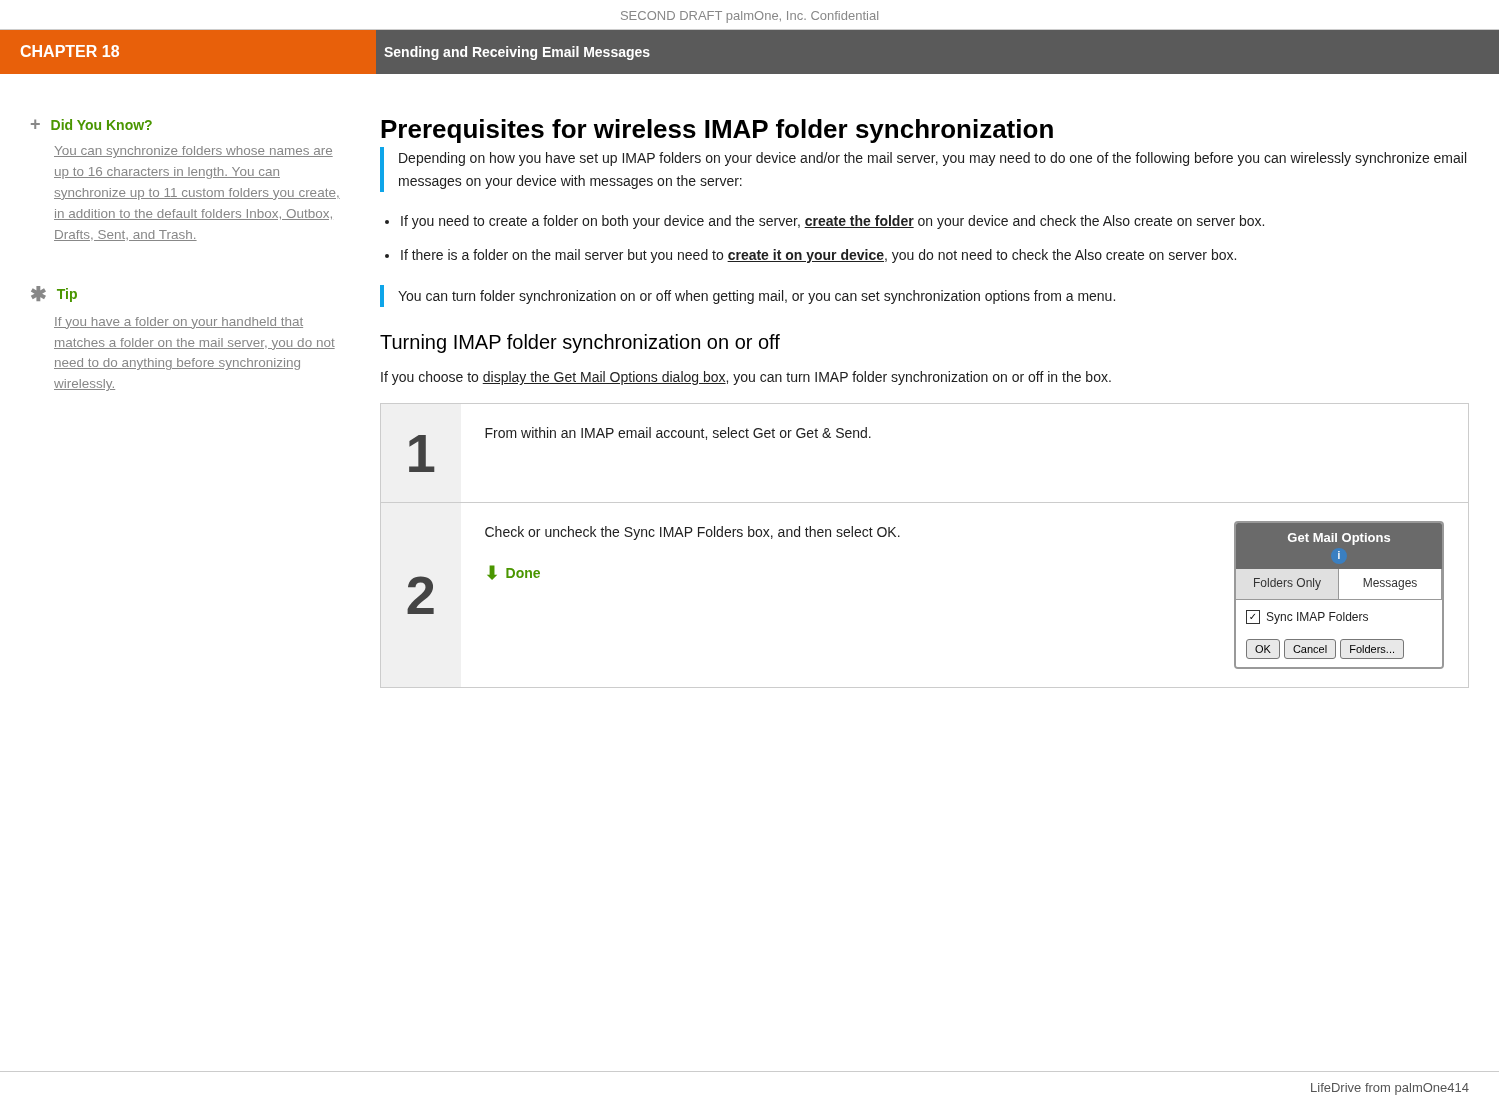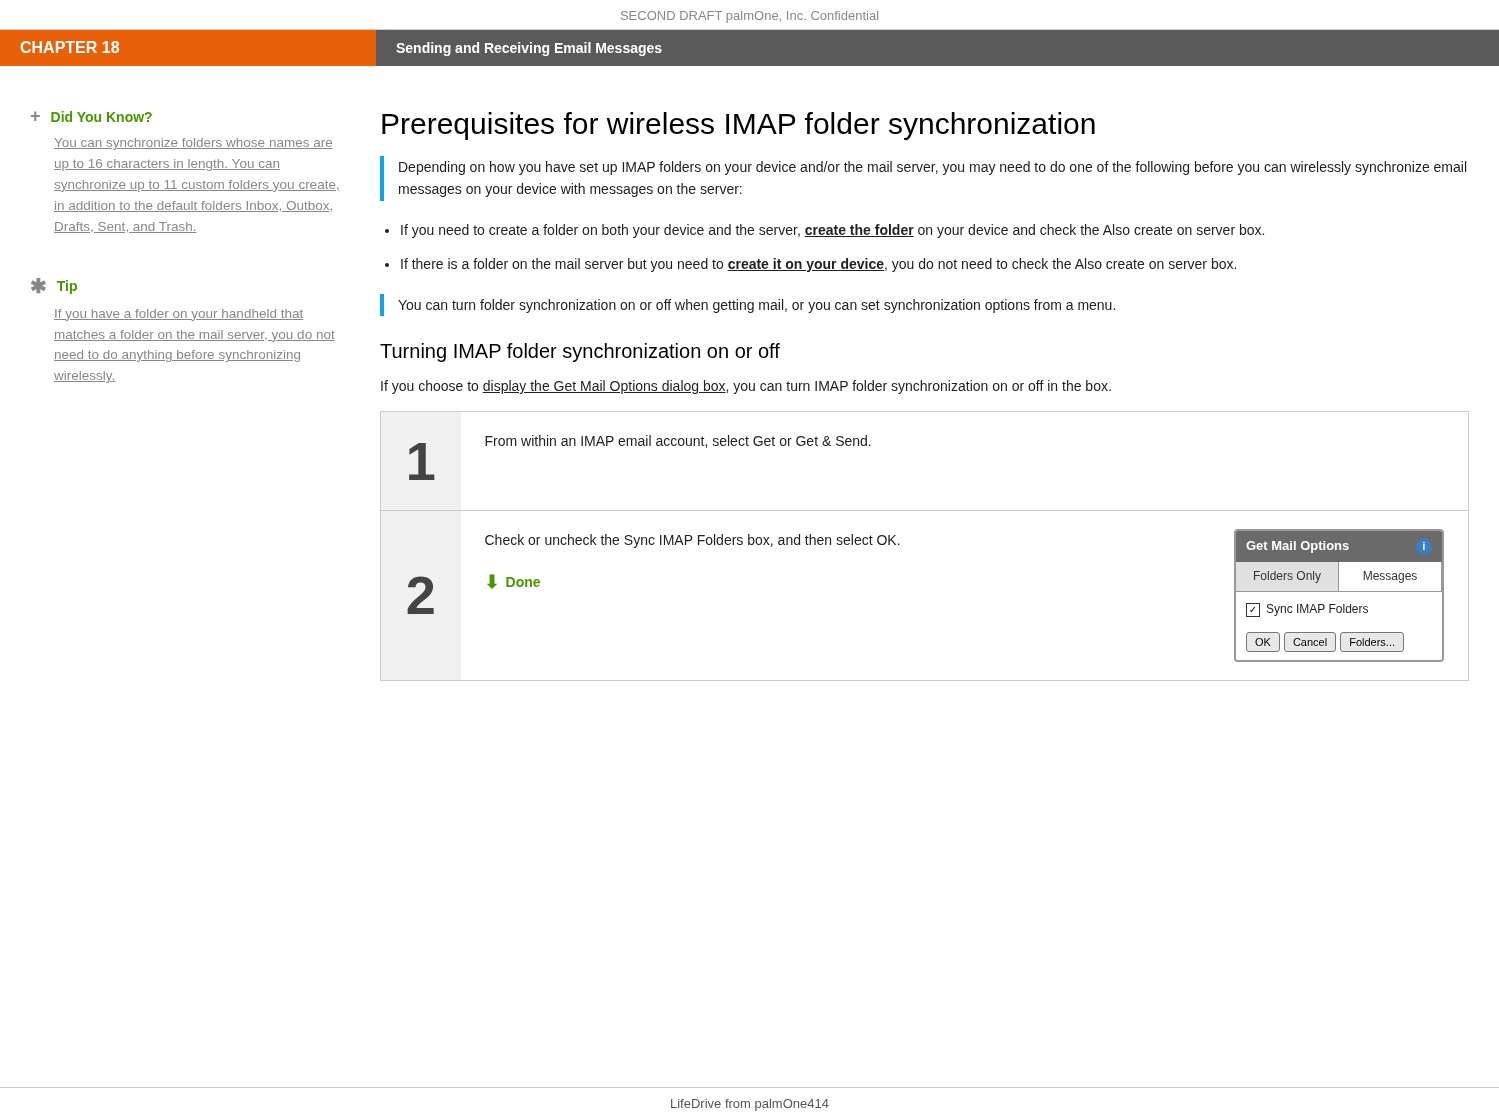--- a/index.html
+++ b/index.html
@@ -17,41 +17,41 @@
       text-align: center;
       font-size: 13px;
       color: #888;
       padding: 8px 13px 6px;
       border-bottom: 1px solid #ccc;
     }
 
     
     .chapter-header {
       display: flex;
-      height: 36px;
+      height: 44px;
     }
     .chapter-label {
       background: #e8600a;
       color: #fff;
       font-weight: bold;
       font-size: 16px;
       display: flex;
       align-items: center;
       padding: 0 20px;
       width: 376px;
       flex-shrink: 0;
     }
     .chapter-title {
       background: #5a5a5a;
       color: #fff;
       font-size: 14px;
       font-weight: bold;
       display: flex;
       align-items: center;
-      padding: 0 20px;
+      padding: 0 8px;
       flex: 1;
     }
 
     
     .main-content {
       display: flex;
       padding: 40px 30px 20px 30px;
       gap: 0;
     }
 
@@ -96,24 +96,24 @@
     }
 
     
     .main-area {
       flex: 1;
       padding-left: 10px;
     }
 
     
     .section-heading {
-      font-size: 30px;
-      font-weight: normal;
+      font-size: 26px;
+      font-weight: bold;
       color: #000;
-      margin-bottom: 14px;
+      margin-bottom: 2px;
       line-height: 1.2;
     }
 
     
     .note-block {
       border-left: 4px solid #0ea5e9;
       padding-left: 14px;
       margin-bottom: 18px;
     }
 
@@ -208,20 +208,21 @@
     }
     .dialog-titlebar {
       background: #6a6a6a;
       color: #fff;
       font-size: 13px;
       font-weight: bold;
       padding: 5px 10px;
       display: flex;
       align-items: center;
       justify-content: space-between;
+      flex-direction: column;
     }
     .dialog-titlebar-icon {
       background: #3a7fc1;
       color: #fff;
       border-radius: 50%;
       width: 16px;
       height: 16px;
       font-size: 10px;
       display: flex;
       align-items: center;
@@ -276,27 +277,27 @@
       background: #e8e8e8;
       border-radius: 3px;
       padding: 3px 8px;
       font-size: 11px;
       color: #000;
     }
 
     
     .page-footer {
       position: absolute;
-      bottom: 0;
+      bottom: 16px;
       left: 0;
       right: 0;
       border-top: 1px solid #ccc;
       padding: 8px 30px;
       display: flex;
-      justify-content: center;
+      justify-content: flex-end;
       font-size: 13px;
       color: #555;
     }
   </style>
 </head>
 <body>
 
 <div class="watermark">SECOND DRAFT palmOne, Inc.  Confidential</div>
 
 <div class="chapter-header">

